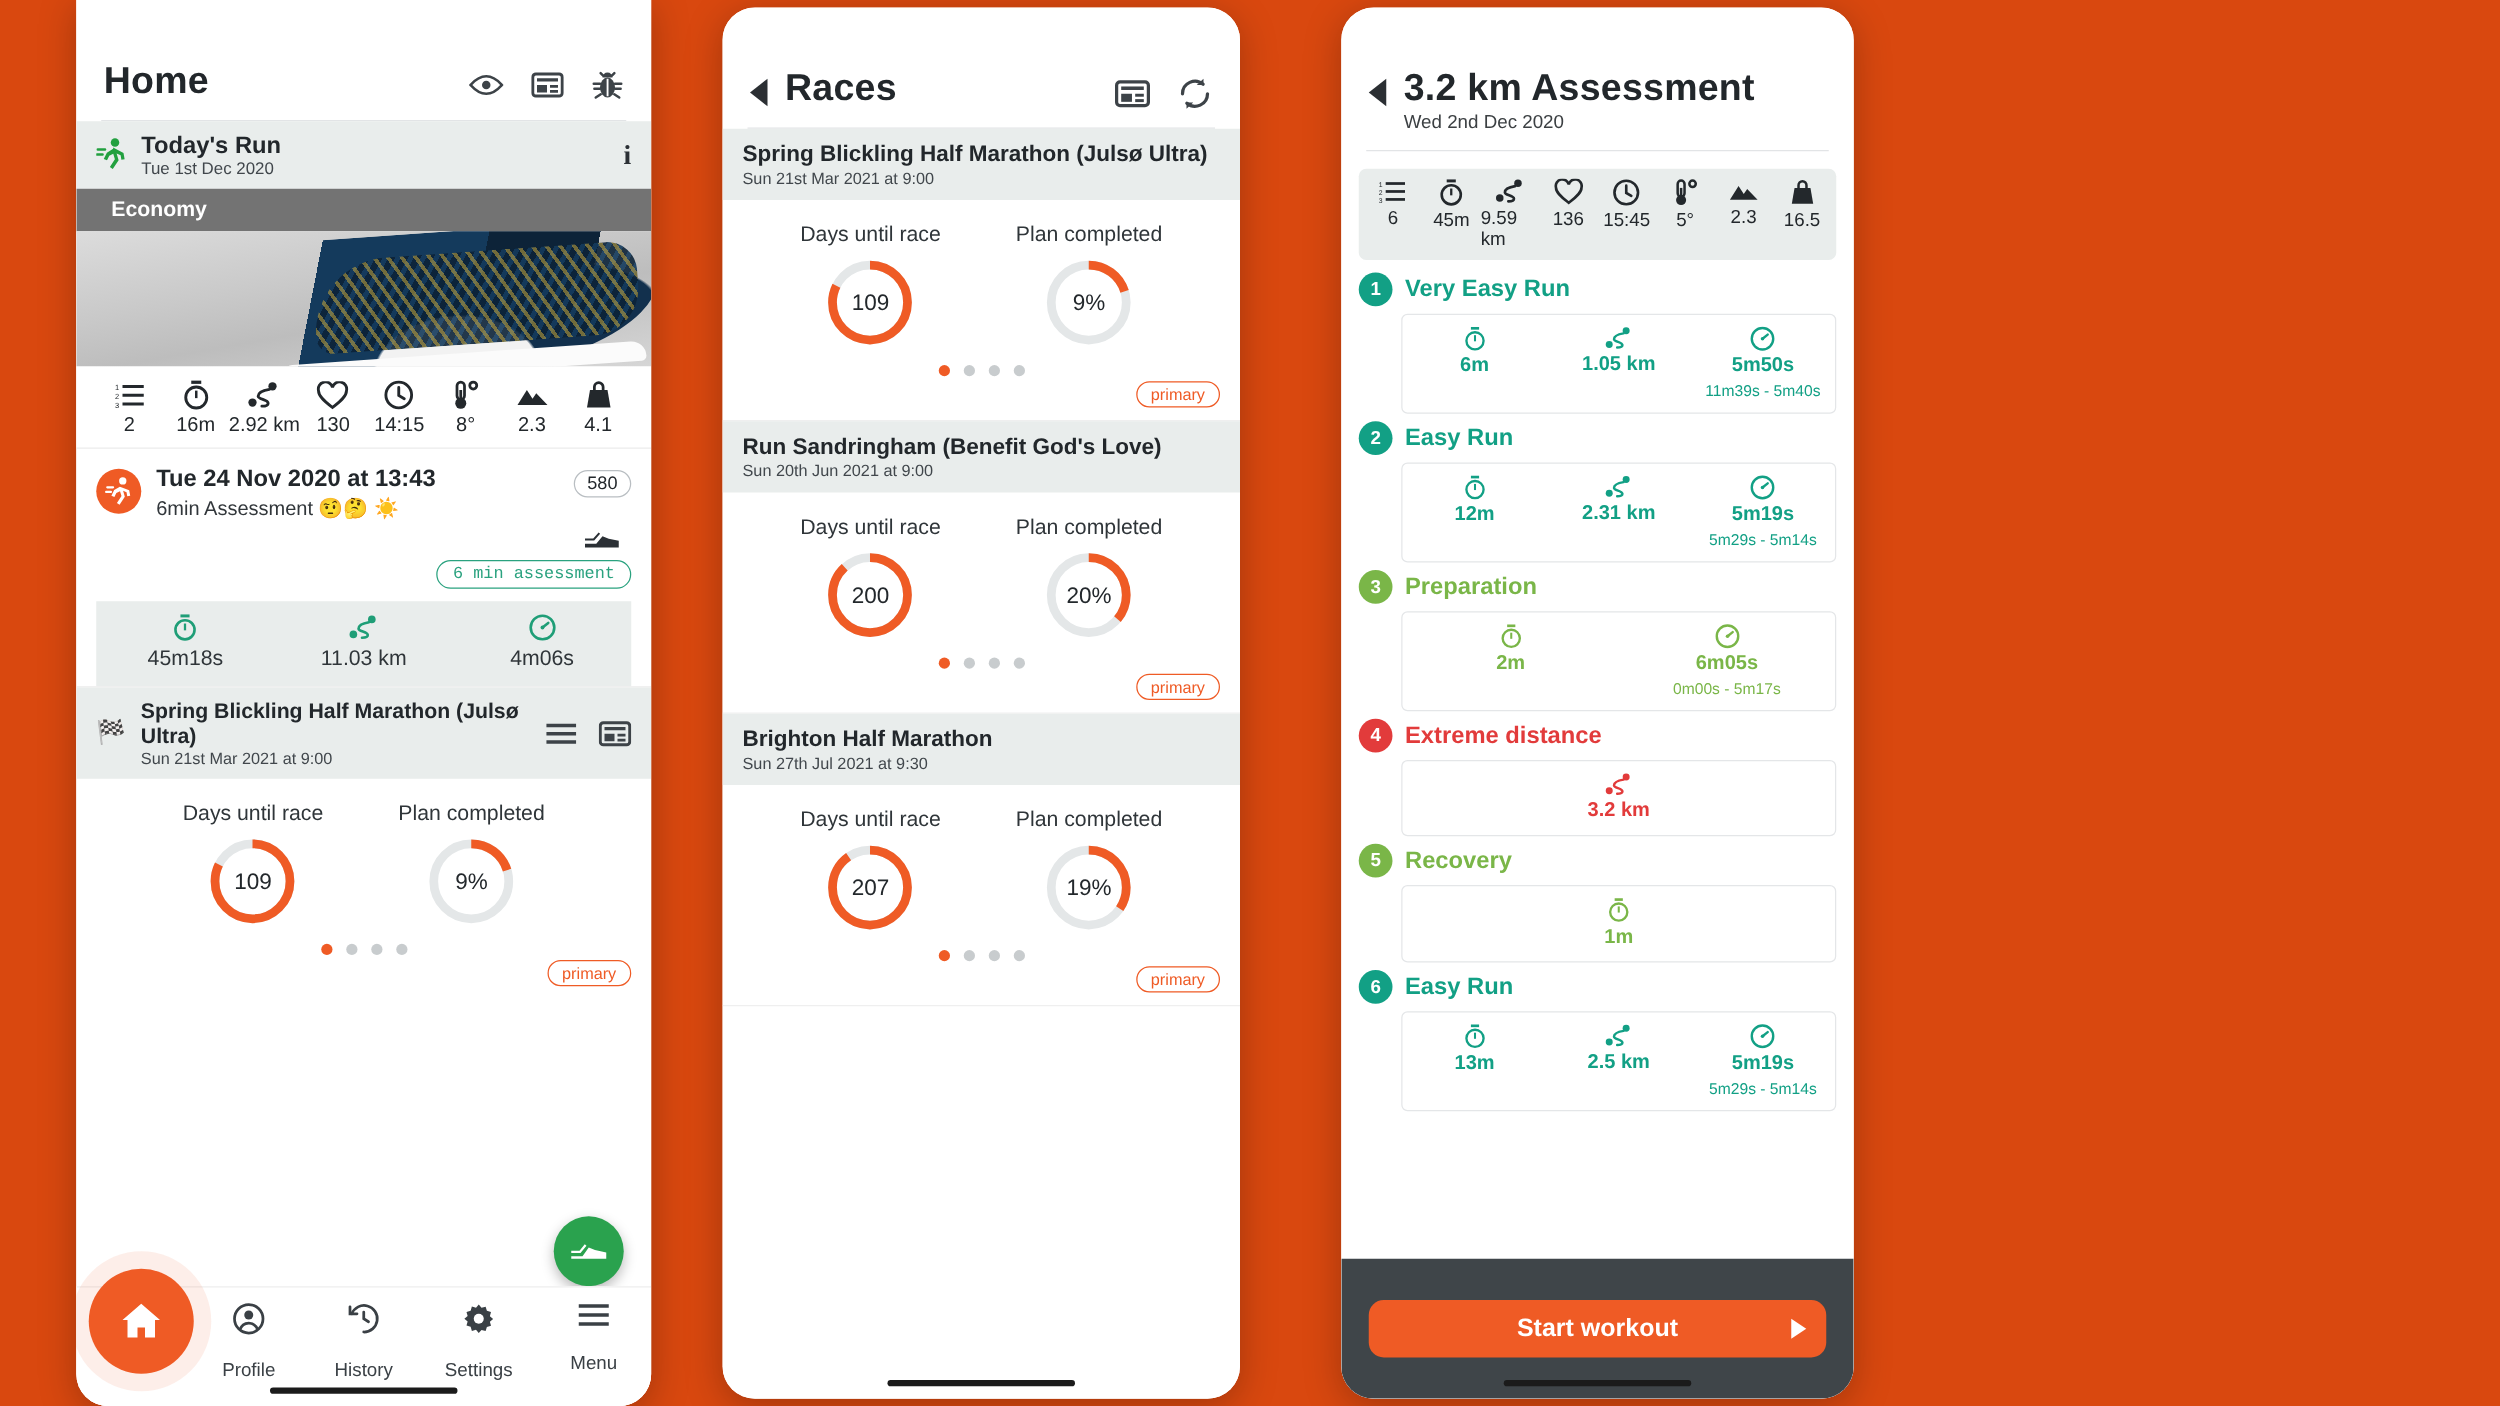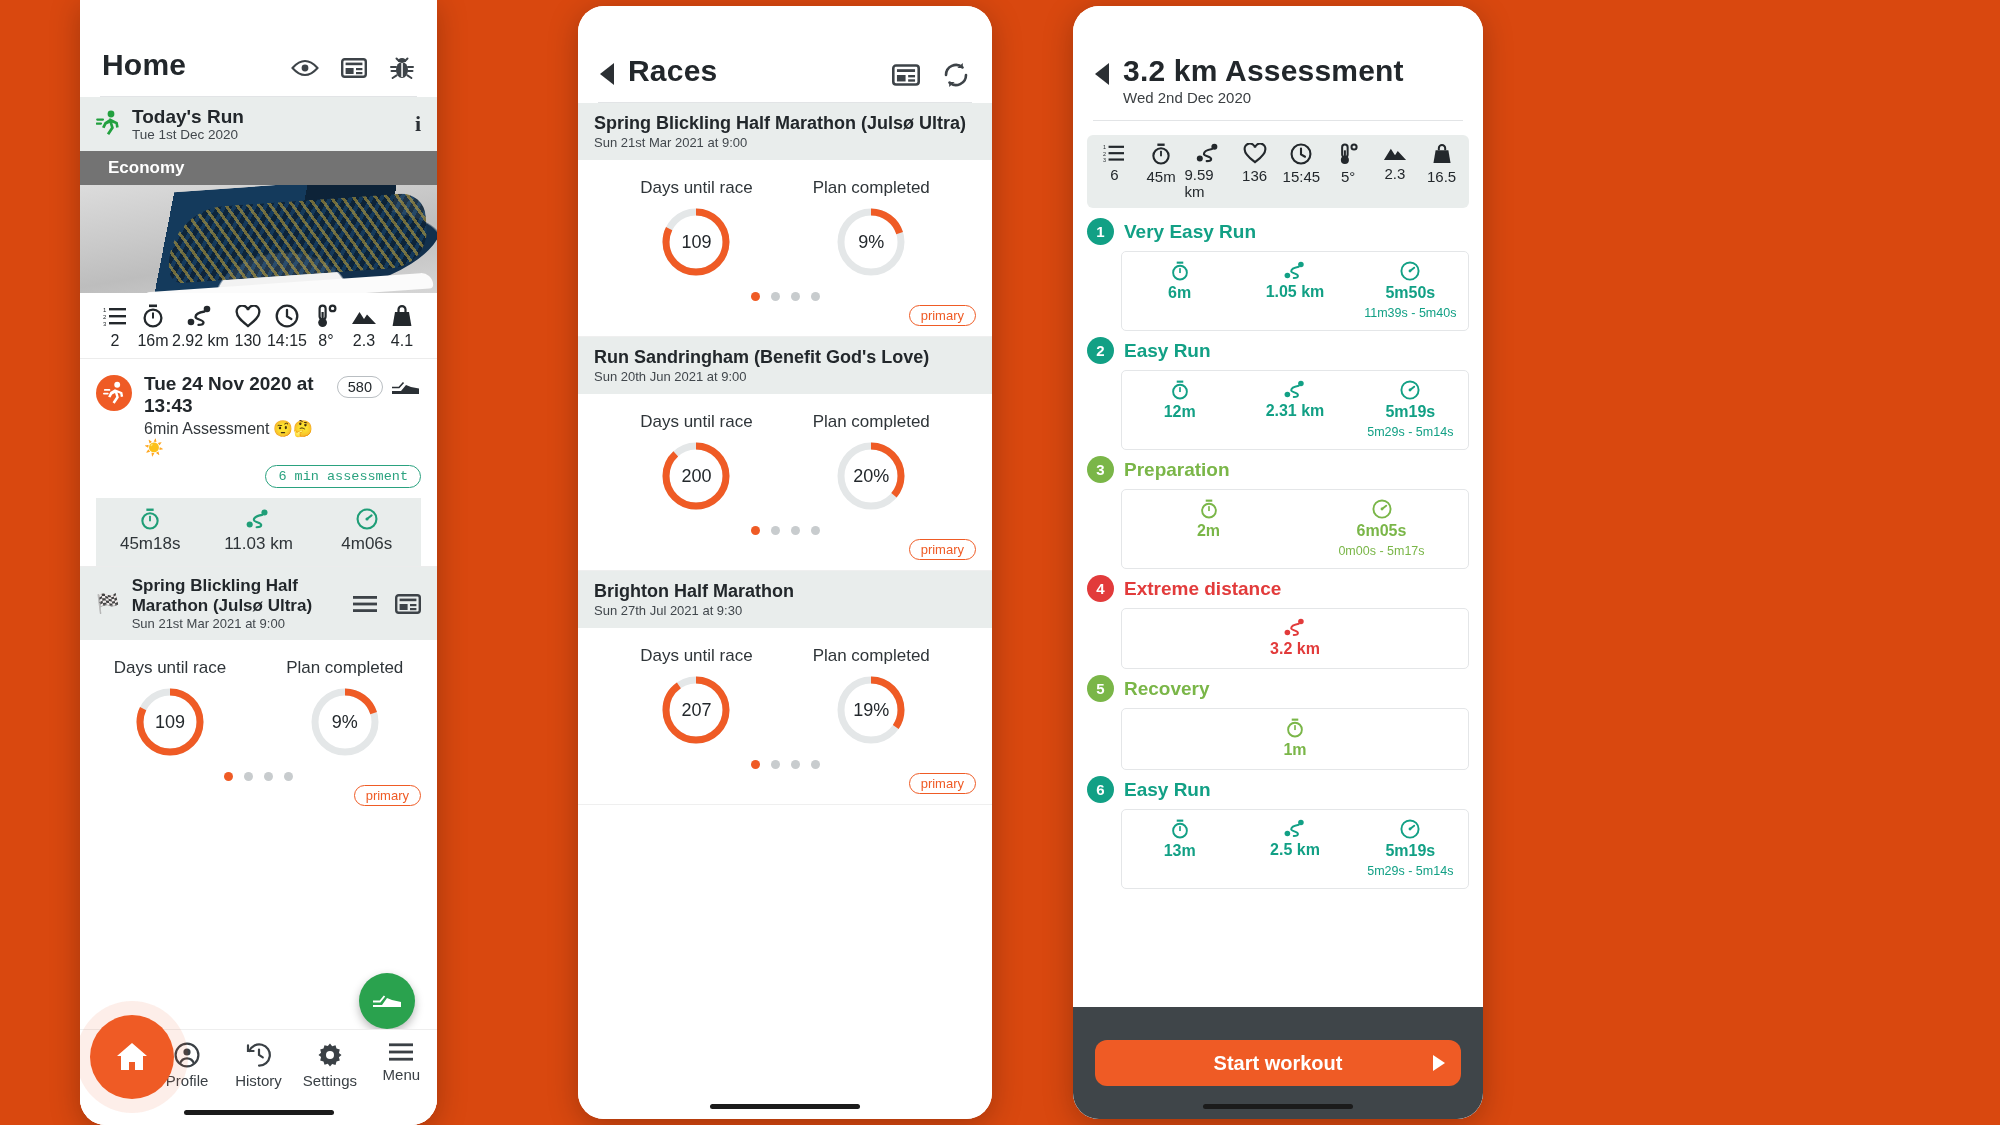--- a/index.html
+++ b/index.html
@@ -13,21 +13,21 @@
   .stage { position: absolute; inset: 0; display: flex; }
 
   
   .phone {
     position: absolute;
     background: #ffffff;
     border-radius: 26px;
     overflow: hidden;
     box-shadow: 0 6px 30px rgba(0,0,0,.25);
   }
-  #phone-home   { left: 80px;   top: 0px;  width: 357px; height: 1125px; border-radius: 0 0 26px 26px; }
+  #phone-home   { left: 61px;   top: 0px;  width: 460px; height: 1125px; border-radius: 0 0 26px 26px; }
   #phone-races  { left: 578px;  top: 6px;  width: 414px; height: 1113px; border-radius: 26px; }
   #phone-work   { left: 1073px; top: 6px;  width: 410px; height: 1113px; border-radius: 26px; }
 
   .screen { width: 100%; height: 100%; position: relative; background: #fff; overflow: hidden; }
 
   
   .hdr { display: flex; align-items: flex-start; padding: 48px 22px 0 22px; }
   .hdr-title { font-size: 30px; font-weight: bold; color: #22272b; letter-spacing: .2px; }
   .hdr-sub { font-size: 15px; color: #3c4043; margin-top: 1px; }
   .hdr-icons { margin-left: auto; display: flex; gap: 22px; align-items: center; padding-top: 8px; }
@@ -92,21 +92,21 @@
 
   
   .entry { border-top: 1px solid #ececec; padding: 14px 16px 0 16px; }
   .entry-top { display: flex; align-items: flex-start; gap: 12px; }
   .avatar-run {
     width: 36px; height: 36px; border-radius: 50%; background: #ef5b25;
     display: flex; align-items: center; justify-content: center; flex: 0 0 auto; margin-top: 2px;
   }
   .entry-title { font-size: 19px; font-weight: bold; color: #22272b; }
   .entry-sub { font-size: 16px; color: #32373b; margin-top: 2px; }
-  .entry-right { margin-left: auto; display: flex; align-items: center; gap: 8px; padding-top: 3px; }
+  .entry-right { margin-left: auto; display: flex; align-items: center; gap: 24px; padding-top: 3px; flex-direction: column; }
   .pill-num {
     border: 1.5px solid #b9bec2; border-radius: 14px; padding: 2px 10px;
     font-size: 14.5px; color: #23282c;
   }
   .tag-assess {
     display: inline-block; border: 1.5px solid #2aa27f; color: #2aa27f;
     border-radius: 14px; font-size: 13.5px; padding: 3px 12px;
     margin: 8px 0 0 auto;
   }
   .tag-row { display: flex; justify-content: flex-end; font-family: Liberation Mono, monospace; }
@@ -148,21 +148,21 @@
     position: absolute; right: 22px; bottom: 96px; width: 56px; height: 56px;
     border-radius: 50%; background: #2aa24e; display: flex; align-items: center;
     justify-content: center; box-shadow: 0 4px 10px rgba(0,0,0,.28);
   }
   .tabbar {
     position: absolute; left: 0; right: 0; bottom: 0; height: 96px;
     background: #fff; border-top: 1px solid #eee; display: flex; align-items: flex-start;
     padding-top: 12px;
   }
   .tabbar .tab {
-    flex: 1 1 0; display: flex; flex-direction: column; align-items: center; gap: 4px;
+    flex: 1 1 0; display: flex; flex-direction: column; align-items: center; gap: 20px;
     color: #3a4045; font-size: 15px;
   }
   .home-tab {
     position: absolute; left: 10px; bottom: 26px; width: 84px; height: 84px; border-radius: 50%;
     background: #ef5b25; display: flex; align-items: center; justify-content: center;
     box-shadow: 0 0 0 14px rgba(239,91,37,.10);
   }
   .home-gap { flex: 1 1 0; }
   .home-indicator {
     position: absolute; left: 50%; transform: translateX(-50%); bottom: 10px;

